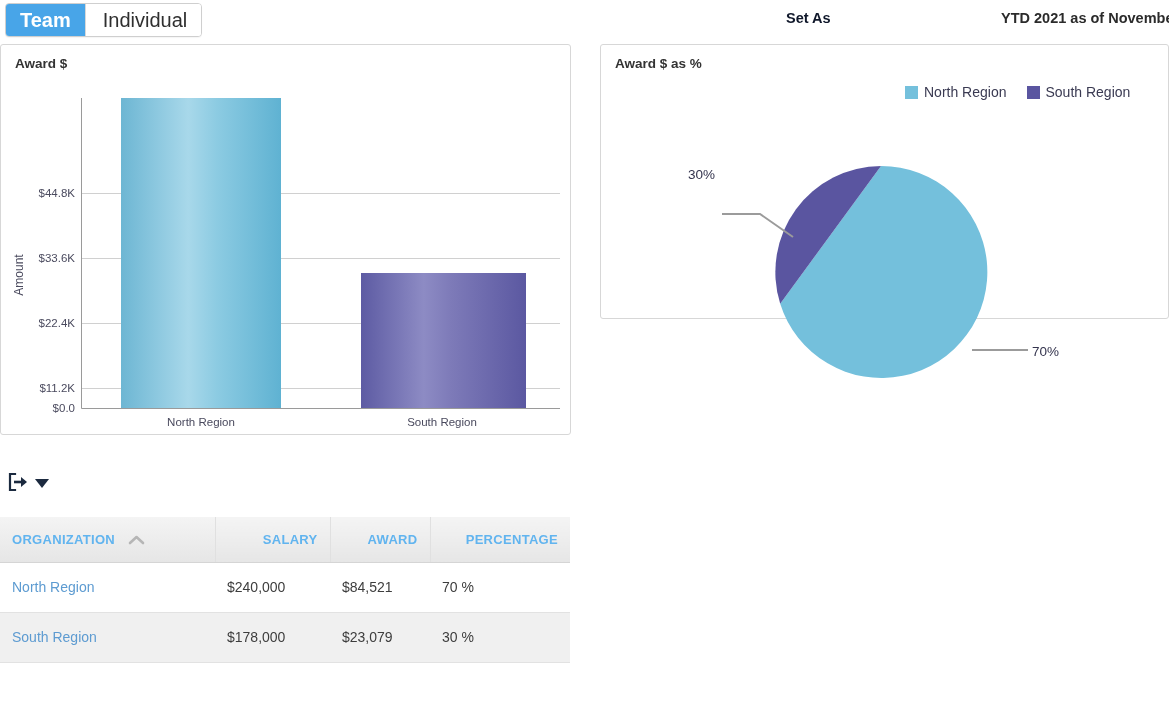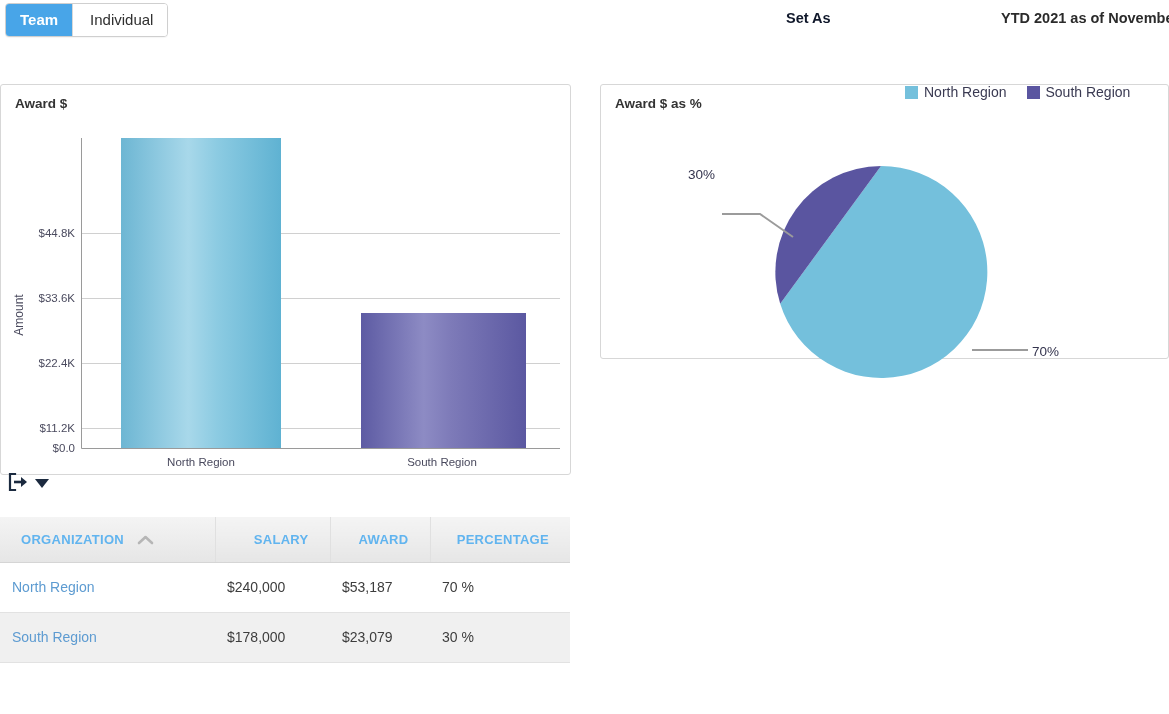--- a/index.html
+++ b/index.html
@@ -18,21 +18,21 @@
   .btn-group {
     position: absolute;
     display: flex;
     border: 1px solid #cfcfcf;
     border-radius: 4px;
     overflow: hidden;
     background: #fff;
     box-shadow: 0 1px 1px rgba(0,0,0,0.04);
   }
   .btn-group .seg {
-    font-size: 15px;
+    font-size: 20px;
     padding: 0 14px;
     height: 30px;
     line-height: 30px;
     background: #ffffff;
     color: #2f2f2f;
     border-right: 1px solid #d8d8d8;
     white-space: nowrap;
     cursor: pointer;
     user-select: none;
   }
@@ -64,21 +64,20 @@
     color: #2b2b2b;
     white-space: nowrap;
   }
 
   
   .panel {
     position: absolute;
     background: #ffffff;
     border: 1px solid #d7d7d7;
     border-radius: 3px;
-    margin-top: 40px;
   }
   .panel-title {
     position: absolute;
     left: 14px; top: 11px;
     font-size: 13.5px;
     font-weight: bold;
     color: #333333;
   }
 
   #bar-panel { left: 0px; top: 44px; width: 571px; height: 391px; }
@@ -110,21 +109,21 @@
     border-collapse: collapse;
     table-layout: fixed;
   }
   .data-table th {
     background: linear-gradient(to bottom, #f4f4f4, #e6e6e6);
     color: #61b4ef;
     font-size: 13px;
     font-weight: bold;
     letter-spacing: 0.3px;
     height: 45px;
-    padding: 0 21px;
+    padding: 0 12px;
     border-right: 1px solid #e0e0e0;
     border-bottom: 1px solid #d5d5d5;
     vertical-align: middle;
   }
   .data-table th:last-child { border-right: none; }
   .th-org { text-align: left; }
   .th-num { text-align: right; }
   .sort-caret { display: inline-block; margin-left: 9px; vertical-align: middle; }
 
   .data-table td {
@@ -270,21 +269,21 @@
         <span>PERCENTAGE</span>
       </th>
     </tr>
   </thead>
   <tbody>
     <tr class="row-odd">
       <td class="td-org">
         <span class="org-link">North Region</span>
       </td>
       <td class="td-num">$240,000</td>
-      <td class="td-num">$53,187</td>
+      <td class="td-num">$84,521</td>
       <td class="td-num">70 %</td>
     </tr>
     <tr class="row-even">
       <td class="td-org">
         <span class="org-link">South Region</span>
       </td>
       <td class="td-num">$178,000</td>
       <td class="td-num">$23,079</td>
       <td class="td-num">30 %</td>
     </tr>

